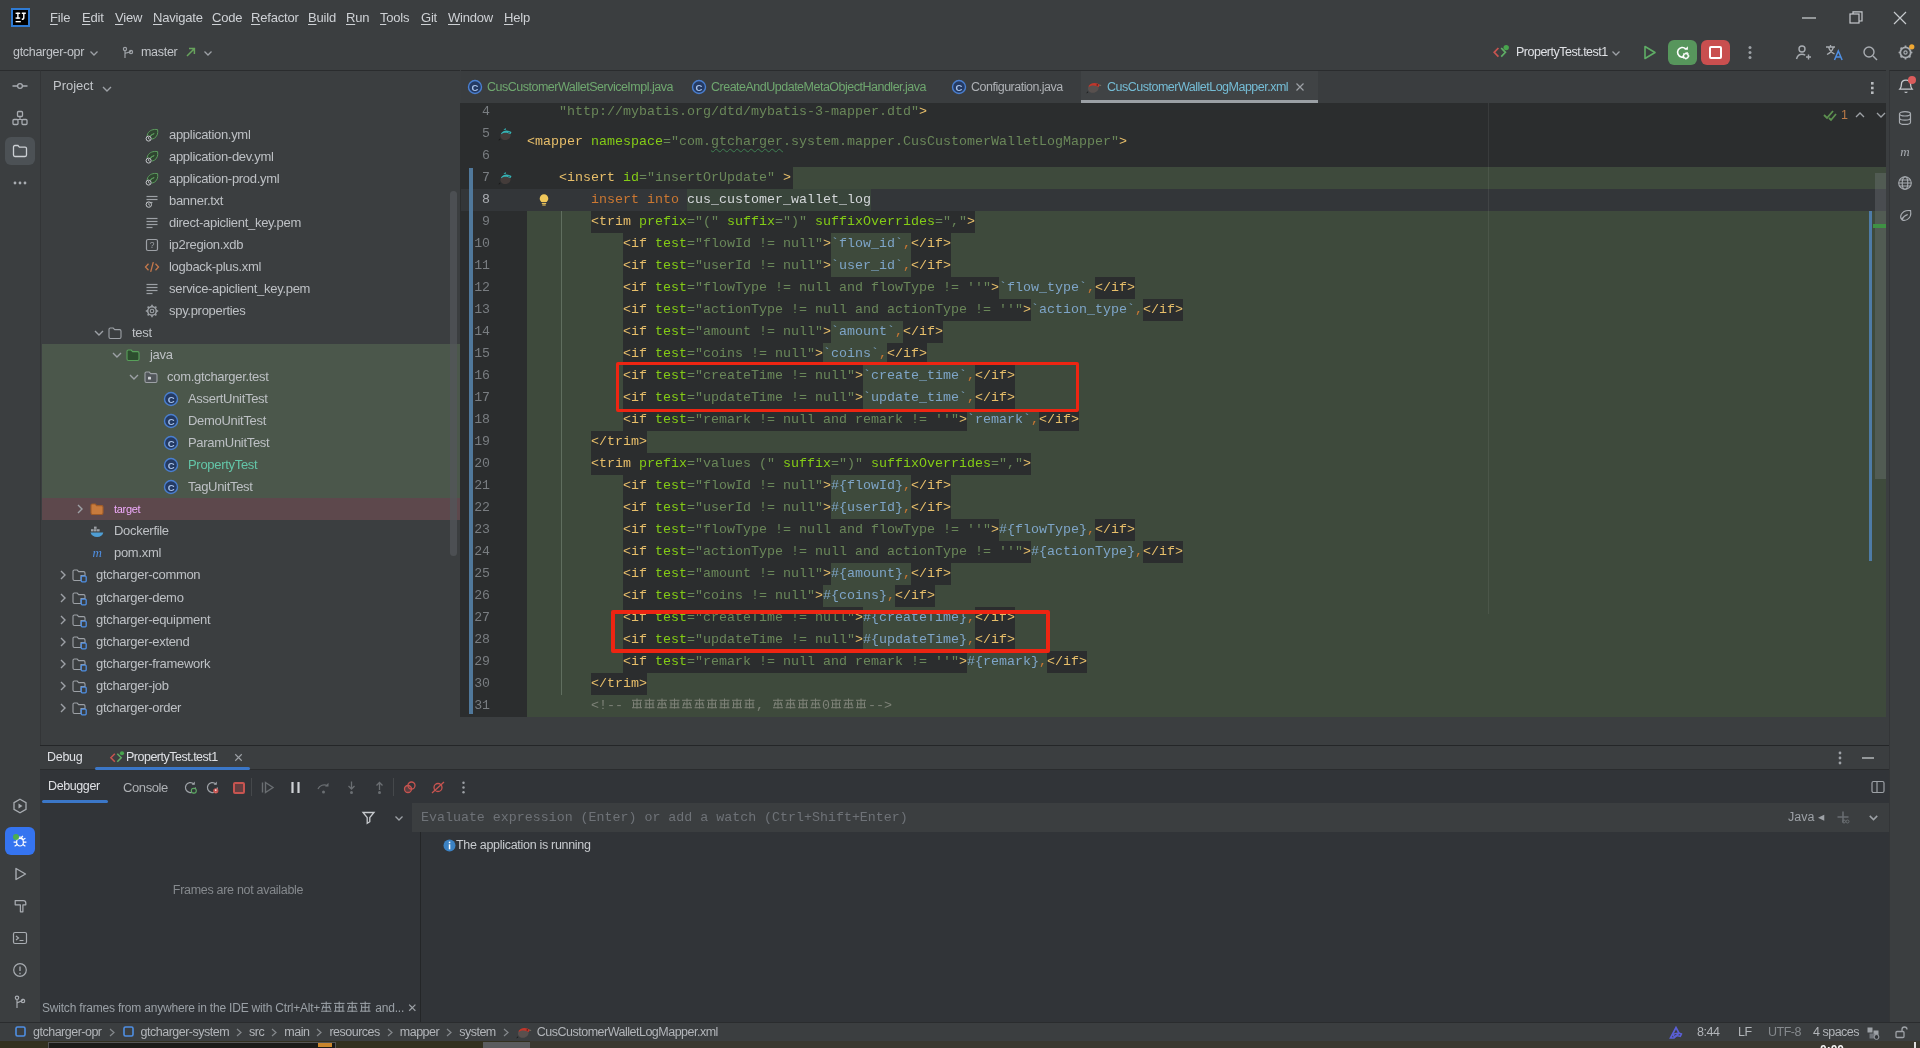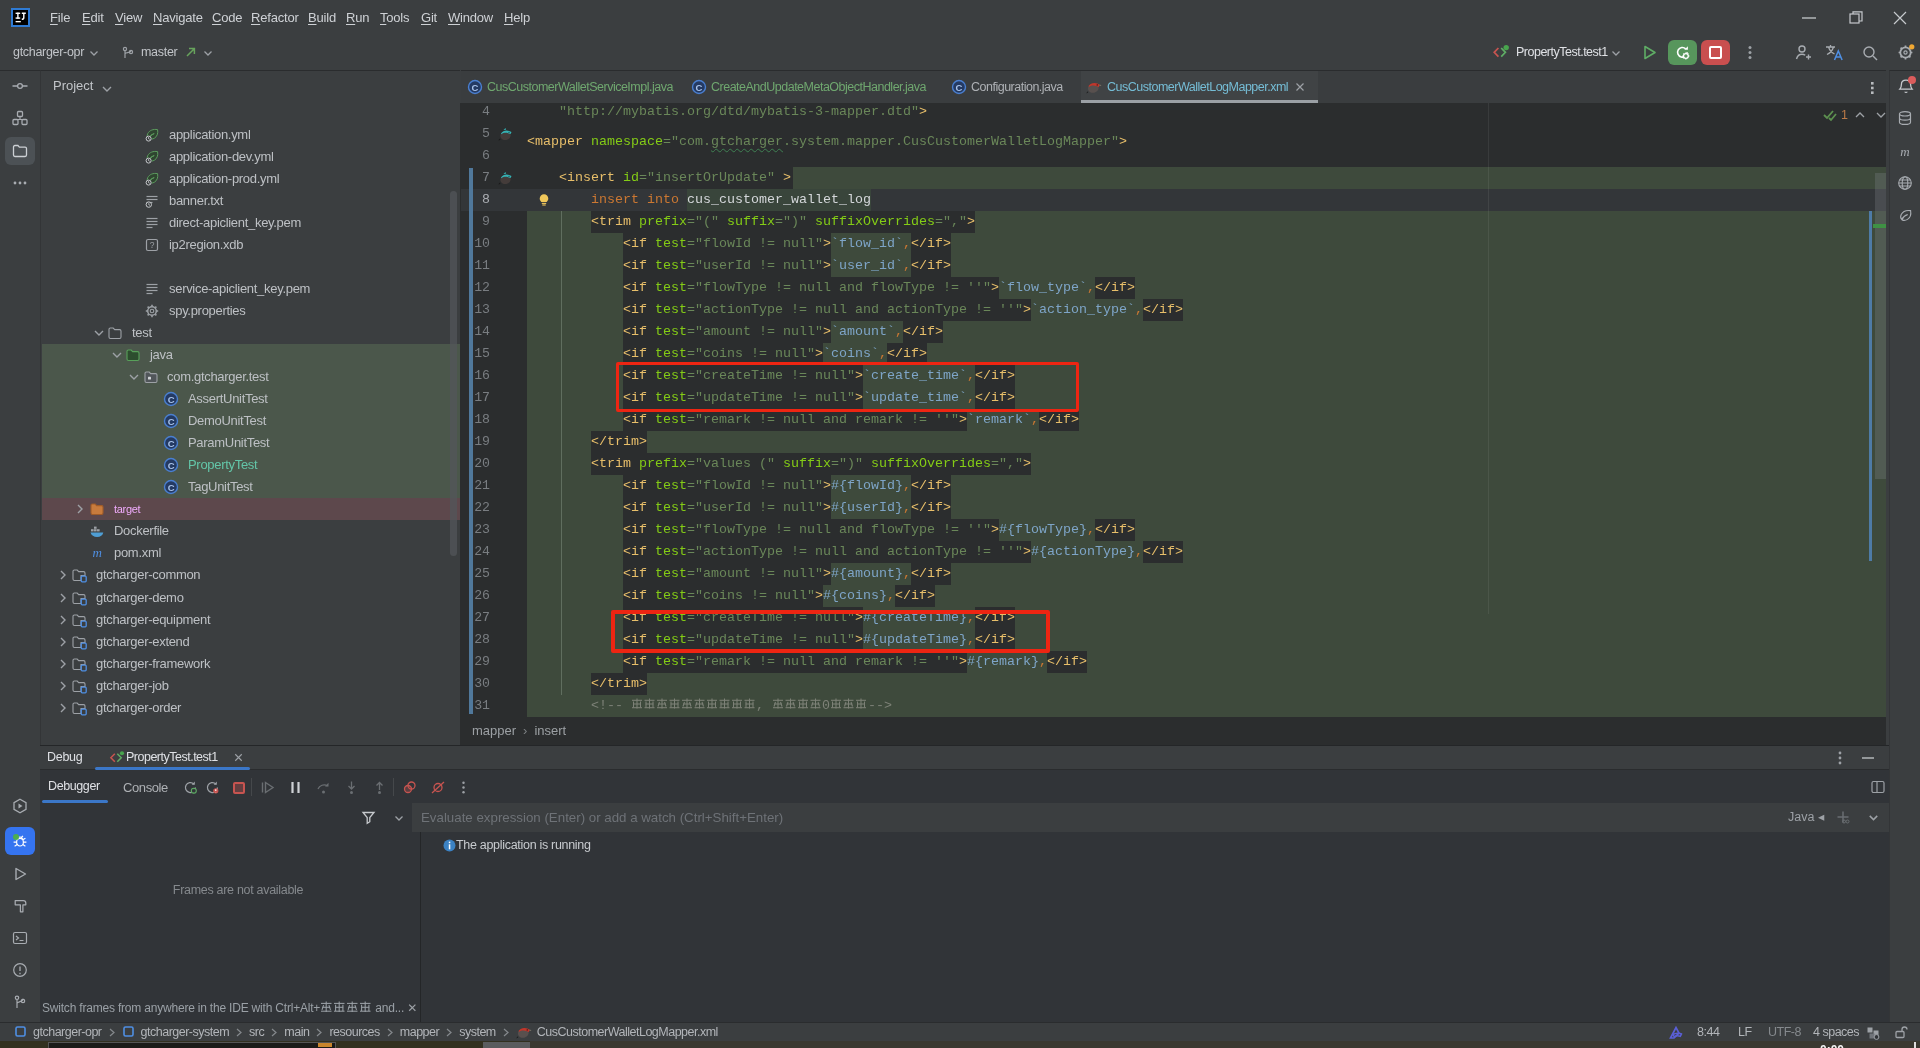--- a/index.html
+++ b/index.html
@@ -253,20 +253,30 @@
           </svg></div>
         <div class="abs" style="left:128px;top:0;height:22px;line-height:22px;font-size:13px;">banner.txt</div>
       </div>
 <div class="trow" style="top:163px">
         <div class="abs" style="left:103px;top:3px;width:16px;height:16px"><svg viewBox="0 0 16 16" width="16" height="16">
             <rect x="2.5" y="2.5" width="11" height="11" rx="1.5" fill="none" stroke="#9da1a6" stroke-width="1.2"></rect>
             <text x="8" y="11.2" font-family="Liberation Sans" font-size="8.5" fill="#9da1a6" text-anchor="middle">?</text>
           </svg></div>
         <div class="abs" style="left:128px;top:0;height:22px;line-height:22px;font-size:13px;">ip2region.xdb</div>
       </div>
+<div class="trow" style="top:185px">
+        <div class="abs" style="left:103px;top:3px;width:16px;height:16px"><svg viewBox="0 0 16 16" width="16" height="16">
+            <g stroke="#c4784b" stroke-width="1.3" fill="none">
+              <path d="M4.5 4.8L1.5 8l3 3.2"></path>
+              <path d="M11.5 4.8l3 3.2-3 3.2"></path>
+              <path d="M9.3 3.2L6.7 12.8"></path>
+            </g>
+          </svg></div>
+        <div class="abs" style="left:128px;top:0;height:22px;line-height:22px;font-size:13px;">logback-plus.xml</div>
+      </div>
 <div class="trow" style="top:207px">
         <div class="abs" style="left:103px;top:3px;width:16px;height:16px"><svg viewBox="0 0 16 16" width="16" height="16">
             <g stroke="#9da1a6" stroke-width="1.2">
               <line x1="2.5" y1="3.5" x2="13.5" y2="3.5"></line>
               <line x1="2.5" y1="6.5" x2="13.5" y2="6.5"></line>
               <line x1="2.5" y1="9.5" x2="13.5" y2="9.5"></line>
               <line x1="2.5" y1="12.5" x2="8.5" y2="12.5"></line>
             </g>
           </svg></div>
         <div class="abs" style="left:128px;top:0;height:22px;line-height:22px;font-size:13px;">service-apiclient_key.pem</div>
@@ -715,21 +725,20 @@
 <svg class="abs" style="left:1853px;top:108px" width="14" height="14" viewBox="0 0 14 14">
           <path d="M3 9l4-4 4 4" stroke="#9da1a6" stroke-width="1.3" fill="none"></path>
         </svg>
 <svg class="abs" style="left:1874px;top:108px" width="14" height="14" viewBox="0 0 14 14">
           <path d="M3 5l4 4 4-4" stroke="#9da1a6" stroke-width="1.3" fill="none"></path>
         </svg>
 <div class="abs" style="left:616px;top:362px;width:463px;height:50px;border:3px solid #ee2512;border-radius:2px"></div>
 <div class="abs" style="left:611px;top:610px;width:439px;height:43px;border:4px solid #ee2512;border-radius:2px"></div>
 </div>
     </div>
-<div class="abs" id="crumbs"><span style="margin-left:12px">mapper</span><span style="color:#7d8184;margin:0 7px">›</span><span>insert</span></div>
 <div class="abs" id="rstripe">
 <svg class="abs" style="left:7px;top:7px" width="18" height="18" viewBox="0 0 18 18">
         <path d="M9 2.2c3 0 4.6 2 4.6 4.4 0 3 1 3.8 1.6 4.6H2.8c.7-.8 1.6-1.6 1.6-4.6C4.4 4.2 6 2.2 9 2.2z" fill="none" stroke="#c6c9cd" stroke-width="1.3"></path>
         <path d="M7.2 13.8a1.9 1.9 0 003.6 0z" fill="#c6c9cd"></path>
       </svg>
 <svg class="abs" style="left:17px;top:4px" width="10" height="10" viewBox="0 0 10 10">
         <circle cx="5" cy="5" r="4" fill="#db5c5c"></circle>
       </svg>
 <div class="abs" style="left:7px;top:39px;width:16px;height:16px"><svg viewBox="0 0 16 16" width="16" height="16">
           <ellipse cx="8" cy="3.8" rx="5.5" ry="2.2" fill="none" stroke="#a8acb1" stroke-width="1.2"></ellipse>
@@ -830,21 +839,21 @@
           <line x1="7" y1="2.5" x2="7" y2="13.5" stroke="#9da1a6" stroke-width="1.2"></line>
         </svg>
 <div class="abs" style="left:0;top:57px;width:1849px;height:29px;background:#313438"></div>
 <svg class="abs" style="left:320px;top:63px" width="17" height="17" viewBox="0 0 17 17">
           <path d="M3 3.5h11l-4.2 5v4.2l-2.6 1.6V8.5z" fill="none" stroke="#c6c9cd" stroke-width="1.3"></path>
         </svg>
 <svg class="abs" style="left:352px;top:65px" width="14" height="14" viewBox="0 0 14 14">
           <path d="M3.5 5.5L7 9l3.5-3.5" stroke="#9da1a6" stroke-width="1.3" fill="none"></path>
         </svg>
 <div class="abs" style="left:372px;top:57px;width:1477px;height:29px;background:#3b3e40"></div>
-<div class="abs" style="left:381px;top:57px;height:29px;line-height:29px;font-family:Liberation Sans, sans-serif;font-size:13.3px;color:#6e7277">Evaluate expression (Enter) or add a watch (Ctrl+Shift+Enter)</div>
+<div class="abs" style="left:381px;top:57px;height:29px;line-height:29px;font-family:Liberation Mono, monospace;font-size:13.3px;color:#6e7277">Evaluate expression (Enter) or add a watch (Ctrl+Shift+Enter)</div>
 <div class="abs" style="left:1748px;top:57px;height:29px;line-height:29px;font-size:12.5px;color:#9da1a6">Java ◂</div>
 <svg class="abs" style="left:1795px;top:63px" width="16" height="16" viewBox="0 0 16 16">
           <path d="M8 2.5v11M2.5 8h11" stroke="#6a6e72" stroke-width="1.5"></path>
           <circle cx="12.5" cy="12.5" r="1.5" fill="none" stroke="#6a6e72" stroke-width="1"></circle>
           <circle cx="9" cy="12.5" r="1.5" fill="none" stroke="#6a6e72" stroke-width="1"></circle>
         </svg>
 <svg class="abs" style="left:1826px;top:64px" width="15" height="15" viewBox="0 0 14 14">
           <path d="M3.5 5.5L7 9l3.5-3.5" stroke="#9da1a6" stroke-width="1.4" fill="none"></path>
         </svg>
 <div class="abs" style="left:380px;top:86px;width:1px;height:190px;background:#242628"></div>

